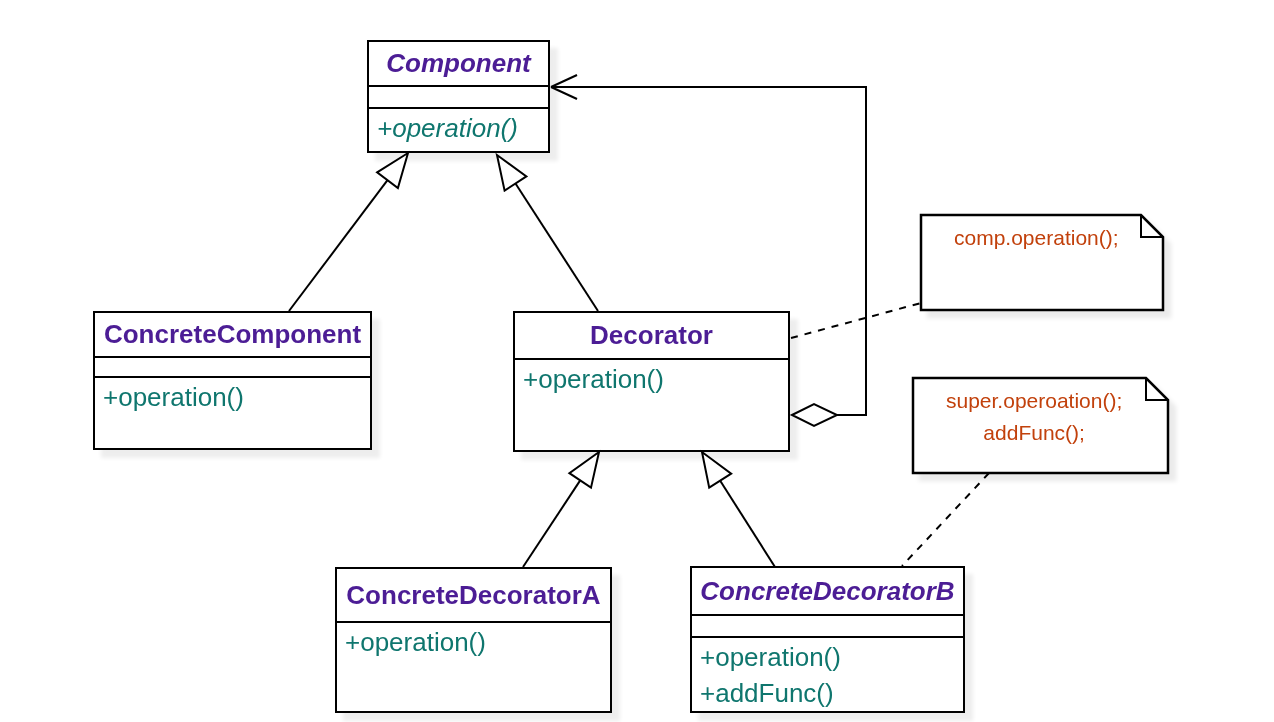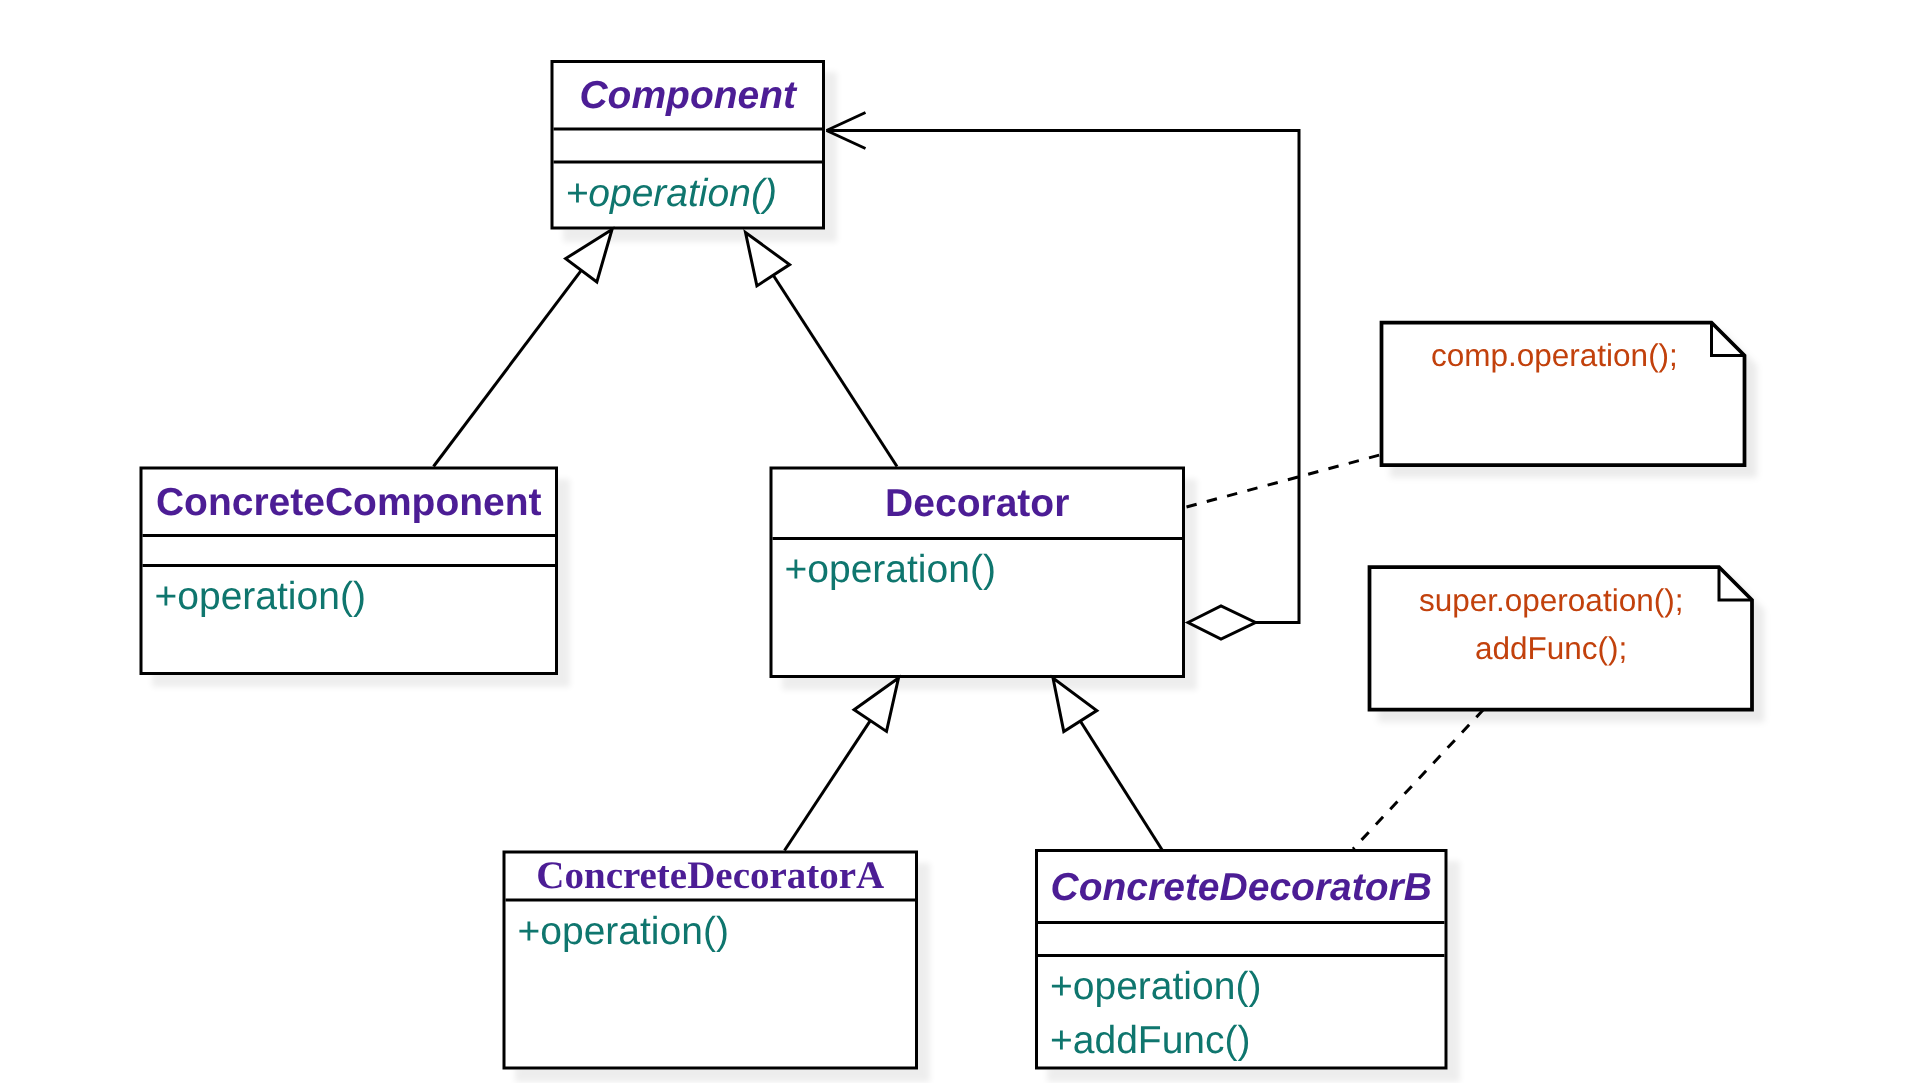--- a/index.html
+++ b/index.html
@@ -141,21 +141,21 @@
   </div>
 
   <div class="uml-class" style="left:513px; top:311px; width:277px; height:141px;">
     <div class="uml-title" style="height:47px;">Decorator</div>
     <div class="uml-methods">
       <div class="member">+operation()</div>
     </div>
   </div>
 
   <div class="uml-class" style="left:335px; top:567px; width:277px; height:146px;">
-    <div class="uml-title" style="height:32px;font-family:Liberation Serif, serif;">ConcreteDecoratorA</div>
+    <div class="uml-title" style="height:54px;">ConcreteDecoratorA</div>
     <div class="uml-methods">
       <div class="member">+operation()</div>
     </div>
   </div>
 
   <div class="uml-class" style="left:690px; top:566px; width:275px; height:147px;">
     <div class="uml-title" style="height:48px;font-style:italic;">ConcreteDecoratorB</div>
     <div class="uml-compartment" style="height:22px;"></div>
     <div class="uml-methods">
       <div class="member">+operation()</div>

